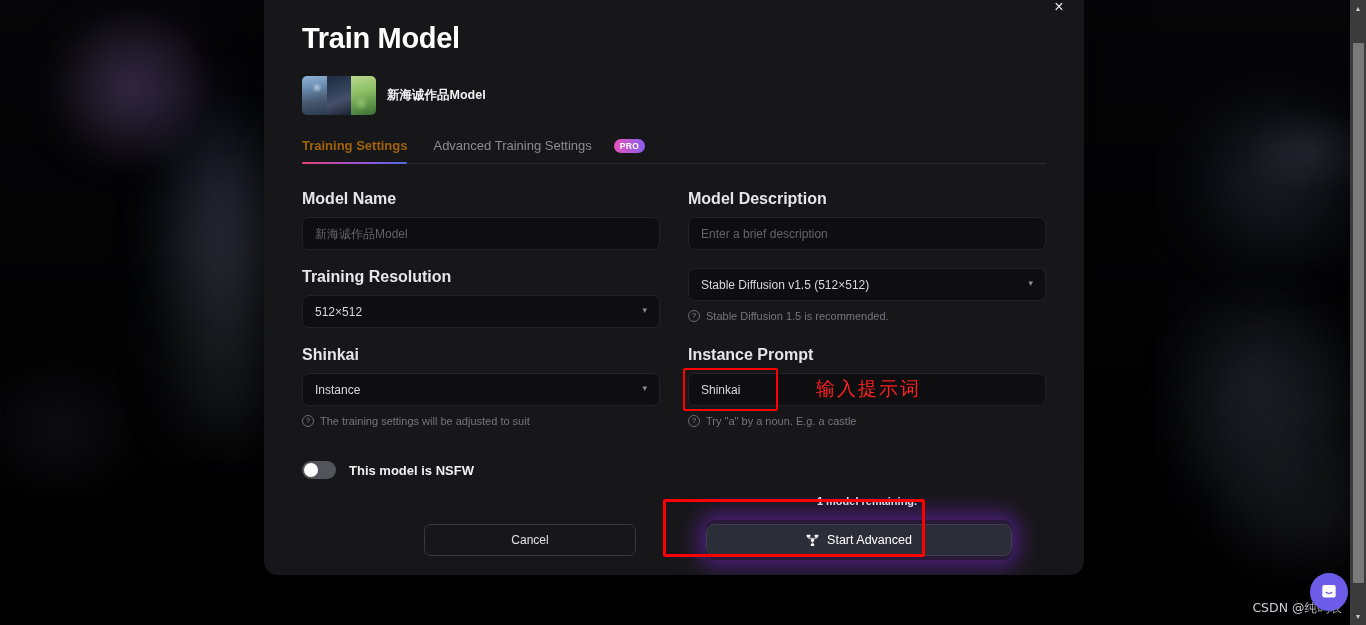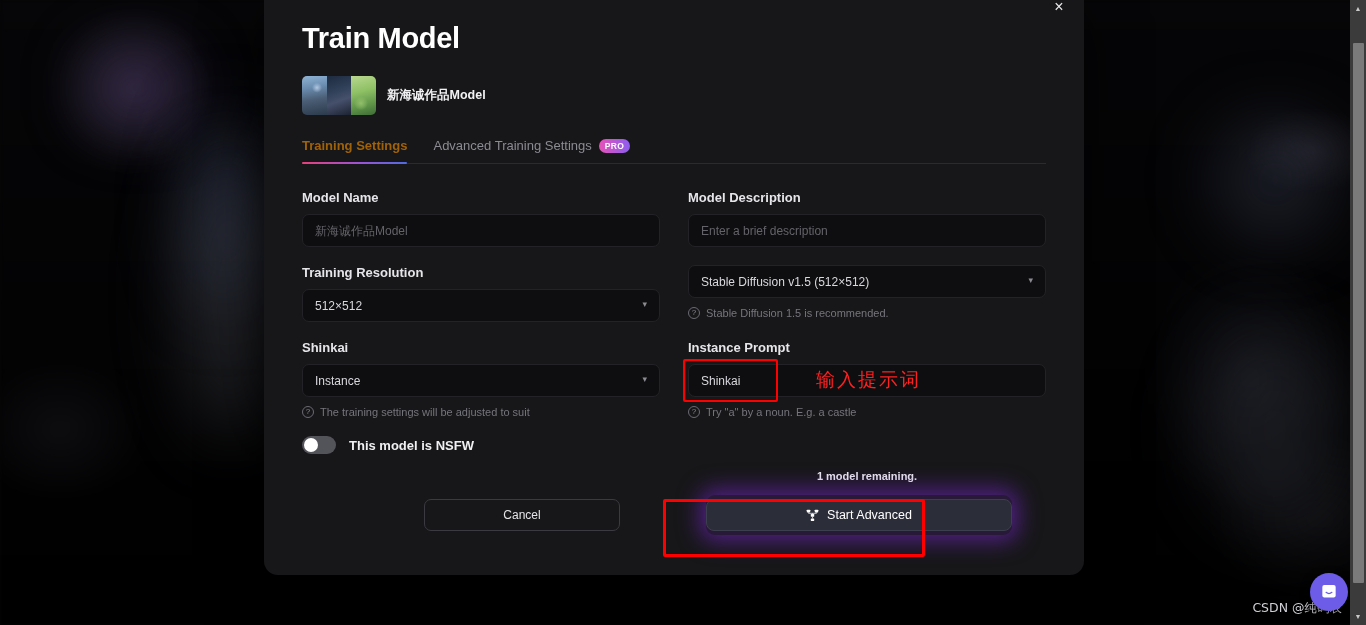--- a/index.html
+++ b/index.html
@@ -100,35 +100,35 @@
     padding-bottom: 10px; cursor: pointer; white-space: nowrap;
   }
   .tab.active { color: #a16207; font-weight: bold; }
   .tab.inactive { color: #8b8b92; }
   .tab.active::after {
     content: ""; position: absolute;
     left: 0; right: 0; bottom: -1px; height: 2px;
     background: linear-gradient(90deg,#e8407a 0%,#9b54d6 55%,#4f6ce0 100%);
     border-radius: 2px;
   }
-  .tab-with-badge { display: flex; align-items: center; gap: 7px; }
+  .tab-with-badge { display: flex; align-items: center; gap: 22px; }
   .pro-badge {
     display: inline-block;
     font-size: 8.5px; font-weight: bold; color: #fff;
     letter-spacing: .4px;
     padding: 2px 6px 2px 6px;
     border-radius: 8px;
     background: linear-gradient(90deg,#e652b8 0%,#8c5df0 100%);
   }
 
   
   .grid { display: grid; grid-template-columns: 1fr 1fr; column-gap: 28px; }
   .field { margin-bottom: 18px; }
   .field-label {
-    font-size: 13px; font-weight: bold; color: #e6e6ea;
+    font-size: 16px; font-weight: bold; color: #e6e6ea;
     margin-bottom: 9px; display: block;
   }
   .input, .select {
     width: 100%; height: 33px;
     background: #0e0e10;
     border: 1px solid #232327;
     border-radius: 7px;
     padding: 0 12px;
     font-size: 12px; color: #d8d8dd;
     font-family: "Liberation Sans", sans-serif;
@@ -171,42 +171,42 @@
     position: absolute;
     left: 128px; top: 3px;
     font-size: 19px; color: #ff2020;
     letter-spacing: 2px;
     z-index: 4;
     white-space: nowrap;
     font-family: "DejaVu Sans", sans-serif;
   }
 
   
-  .nsfw-row { display: flex; align-items: center; gap: 13px; }
+  .nsfw-row { display: flex; align-items: center; gap: 13px; margin-top: 16px; }
   .toggle {
     width: 34px; height: 18px;
     background: #53535a; border-radius: 10px;
     position: relative; cursor: pointer; flex-shrink: 0;
   }
   .toggle .knob {
     position: absolute; left: 2px; top: 2px;
     width: 14px; height: 14px; border-radius: 50%;
     background: #ffffff;
   }
   .nsfw-label { font-size: 13px; font-weight: bold; color: #f0f0f3; }
 
   
   .footer {
     position: relative;
     margin-top: 22px;
     height: 92px;
   }
   .btn-cancel {
     position: absolute; left: 122px; top: 23px;
-    width: 196px; height: 32px;
+    width: 212px; height: 32px;
     background: transparent;
     border: 1px solid #3a3a40;
     border-radius: 7px;
     color: #e4e4e8; font-size: 12px;
     font-family: "Liberation Sans", sans-serif;
     cursor: pointer;
     display: flex; align-items: center; justify-content: center;
   }
   .remaining {
     position: absolute; left: 412px; top: -6px;

